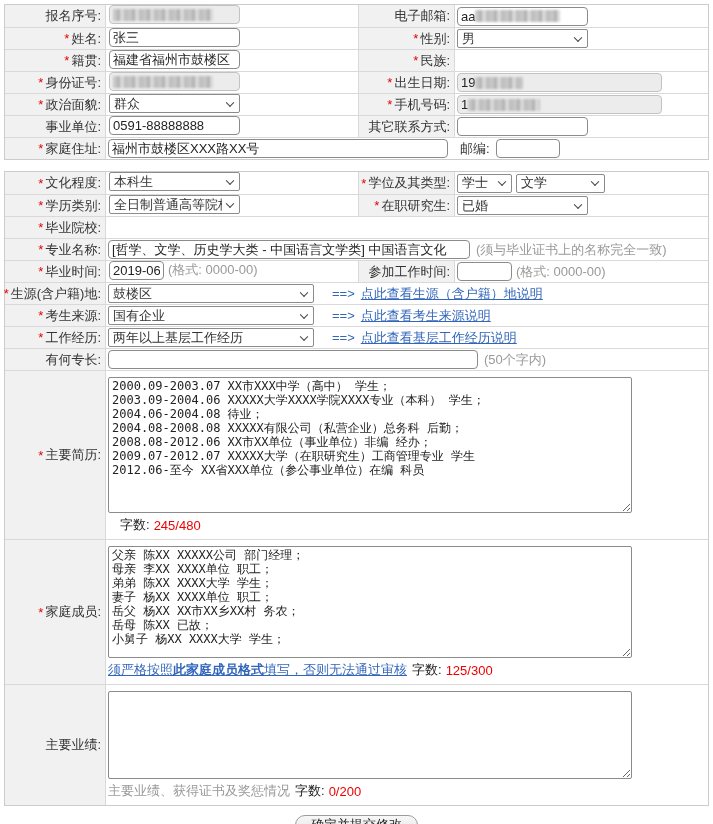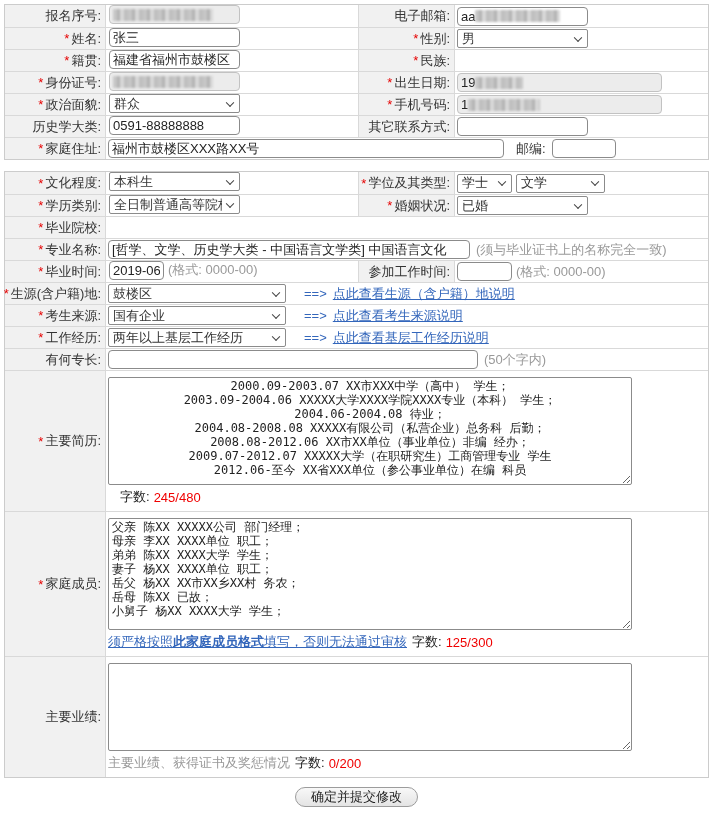--- a/index.html
+++ b/index.html
@@ -21,36 +21,36 @@
   .lbl{width:101px;background:var(--label-bg);display:flex;align-items:center;justify-content:flex-end;padding-right:4px;border-right:1px solid var(--inner-border);white-space:nowrap;color:#333;}
   .lbl2{width:97px;border-left:1px solid var(--inner-border);}
   .fld{width:252px;display:flex;align-items:flex-start;padding-left:3px;gap:4px;background:#fff;}
   .fld2{flex:1;display:flex;align-items:center;padding-left:2px;gap:4px;background:#fff;}
   .fldfull{flex:1;display:flex;align-items:center;padding-left:2px;gap:6px;background:#fff;}
   .req{color:var(--req-red);margin-right:2px;}
   .inp{height:19px;border:1px solid #8b8b8b;border-radius:4px;background:#fff;font-family:inherit;font-size:13px;color:#222;padding:0 3px;display:inline-flex;align-items:center;}
   input.inp{display:inline-block;}
   .inp.disabled{background:#ececec;border-color:#c2c2c2;}
   .w55{width:55px;} .w64{width:64px;} .w131{width:131px;} .w205{width:205px;}
-  .w338{width:396px;} .w362{width:362px;} .w370{width:370px;}
+  .w338{width:340px;} .w362{width:362px;} .w370{width:370px;}
   .sel{position:relative;height:19px;border:1px solid #8b8b8b;border-radius:2px;background:#fff;display:inline-flex;align-items:center;padding:0 17px 0 4px;overflow:hidden;white-space:nowrap;cursor:default;}
   .sel .sel-text{overflow:hidden;white-space:nowrap;}
   .chev{position:absolute;right:6px;top:50%;width:6px;height:6px;border-right:1.6px solid #444;border-bottom:1.6px solid #444;transform:translateY(-72%) rotate(45deg);}
-  .sw55{width:55px;} .sw107{width:89px;} .sw131{width:131px;} .sw182{width:178px;}
+  .sw55{width:55px;} .sw107{width:89px;} .sw131{width:131px;} .sw182{width:206px;}
   .mosaic{display:inline-block;height:12px;border-radius:1px;vertical-align:middle;
     background:repeating-linear-gradient(90deg,#c7c7c7 0 4px,#b3b3b3 4px 7px,#d8d8d8 7px 11px,#bfbfbf 11px 15px);
     filter:blur(1.3px);}
   .mw48{width:48px;} .mw72{width:72px;} .mw85{width:85px;} .mw100{width:100px;}
   .hint{color:#999;}
   .arrow{color:var(--link-blue);margin-left:12px;}
   .link{color:var(--link-blue);text-decoration:underline;cursor:pointer;}
   .ta-cell{flex:1;display:flex;flex-direction:column;justify-content:center;padding:6px 0 5px 2px;background:#fff;}
   textarea{width:524px;border:1px solid #8b8b8b;border-radius:2px;padding:1px 3px;
     font-family:"DejaVu Sans Mono","Liberation Mono",monospace;font-size:12px;line-height:14px;color:#222;resize:both;}
-  .ta-resume{height:108px;text-align:center;} .ta-family{height:112px;} .ta-achv{height:88px;}
+  .ta-resume{height:136px;} .ta-family{height:112px;} .ta-achv{height:88px;}
   .ta-note{margin-top:3px;display:flex;align-items:center;white-space:nowrap;}
   .note-link{color:var(--link-blue);text-decoration:underline;cursor:pointer;}
   .note-link b{font-weight:bold;}
   .count-label{color:#222;margin-left:12px;}
   .count-label.tight{margin-left:5px;}
   .count{color:var(--count-red);margin-left:4px;}
   .btn-row{text-align:center;margin-top:9px;}
   .submit-btn{font-family:inherit;font-size:13px;color:#222;padding:0 15px;border:1px solid #9c9c9c;border-radius:11px;background:linear-gradient(#f8f8f8,#e4e4e4);cursor:pointer;}
 </style>
 </head>
@@ -154,21 +154,21 @@
       <div class="fld2">
         <div class="inp disabled w205">
             <span>1</span>
             <span class="mosaic mw72"></span>
           </div>
       </div>
     </div>
 
     <div class="row">
       <div class="lbl">
-          <span>历史学大类:</span>
+          <span>事业单位:</span>
         </div>
       <div class="fld">
           <input type="text" class="inp w131" value="0591-88888888" style="">
         </div>
       <div class="lbl lbl2">
           <span>其它联系方式:</span>
         </div>
       <div class="fld2">
           <input type="text" class="inp w131" value="" style="">
         </div>
@@ -223,21 +223,21 @@
           <span>学历类别:</span>
         </div>
       <div class="fld">
         <div class="sel sw131">
             <span class="sel-text">全日制普通高等院校</span>
             <span class="chev"></span>
           </div>
       </div>
       <div class="lbl lbl2">
           <span class="req">*</span>
-          <span>婚姻状况:</span>
+          <span>在职研究生:</span>
         </div>
       <div class="fld2">
         <div class="sel sw131">
             <span class="sel-text">已婚</span>
             <span class="chev"></span>
           </div>
       </div>
     </div>
 
     <div class="row">

